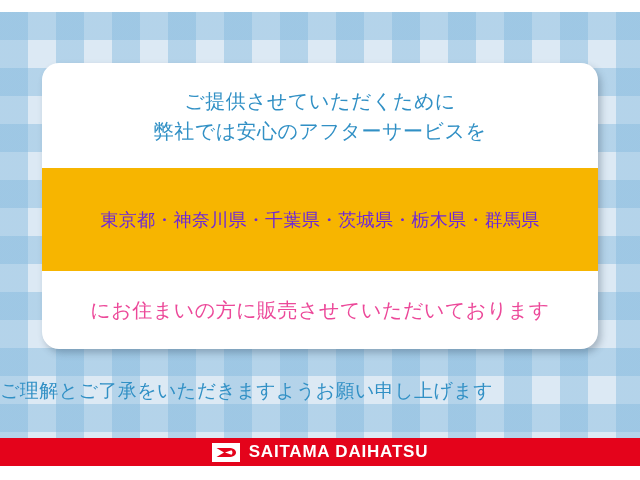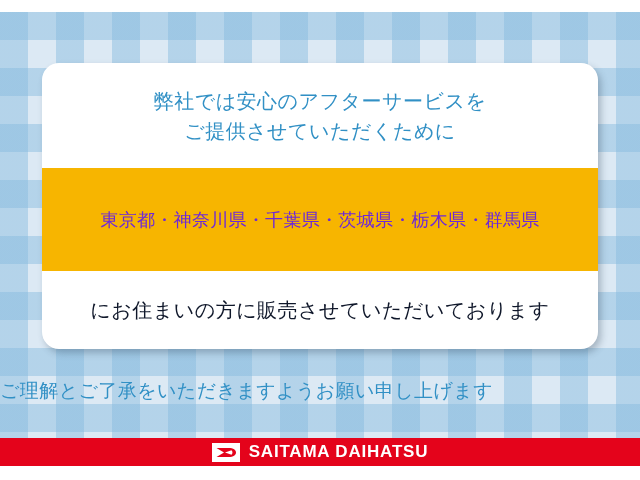--- a/index.html
+++ b/index.html
@@ -113,21 +113,21 @@
     position: absolute;
     left: 0;
     top: 208px;
     width: 100%;
     height: 78px;
     display: flex;
     align-items: center;
     justify-content: center;
   }
   .closing-line {
-    color: #0f172a;
+    color: #ec4899;
     font-size: 20px;
     line-height: 28px;
     letter-spacing: 0.5px;
     white-space: nowrap;
   }
 
   
   .outside-note {
     position: absolute;
     left: 0;
@@ -184,22 +184,22 @@
 <body>
 
 <div id="stage">
 
   <div class="gingham"></div>
   <div class="gingham-top-white"></div>
 
   <div class="card">
 
     <div class="card-top">
+      <div class="lead-line">ご提供させていただくために</div>
       <div class="lead-line">弊社では安心のアフターサービスを</div>
-      <div class="lead-line">ご提供させていただくために</div>
     </div>
 
     <div class="band">
       <div class="band-sub">東京都・神奈川県・千葉県・茨城県・栃木県・群馬県</div>
     </div>
 
     <div class="card-bottom">
       <div class="closing-line">にお住まいの方に販売させていただいております</div>
     </div>
 

